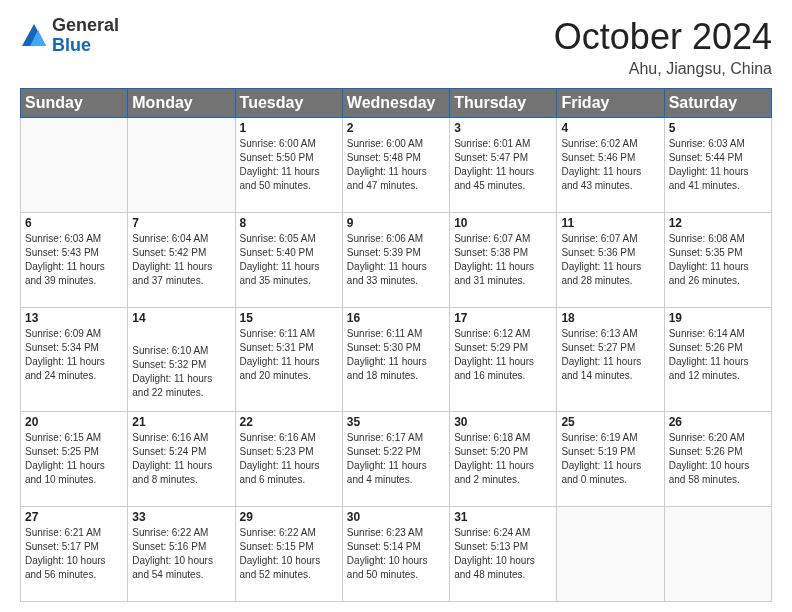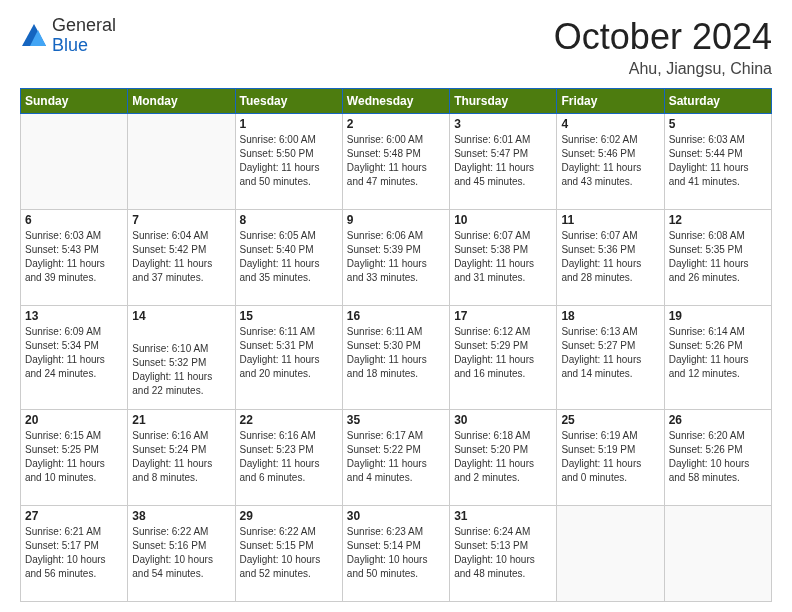--- a/index.html
+++ b/index.html
@@ -23,21 +23,21 @@
       align-items: flex-start;
       margin-bottom: 10px;
     }
     .logo {
       display: flex;
       align-items: center;
       gap: 4px;
     }
     .logo-text {
       font-size: 18px;
-      font-weight: normal;
+      font-weight: bold;
       line-height: 1.1;
     }
     .logo-general { color: #333; }
     .logo-blue { color: #1565c0; }
     .logo-icon {
       width: 28px;
       height: 28px;
     }
     .title-section {
       text-align: right;
@@ -53,23 +53,23 @@
       margin-top: 2px;
     }
     .calendar {
       flex: 1;
       border: 1px solid #ccc;
       border-collapse: collapse;
       width: 100%;
       table-layout: fixed;
     }
     .calendar th {
-      background: #4d7c0f;
+      background: #737373;
       color: #fff;
-      font-size: 12px;
+      font-size: 16px;
       font-weight: bold;
       padding: 5px 4px;
       text-align: left;
       border: 1px solid #1565c0;
     }
     .calendar td {
       border: 1px solid #ccc;
       vertical-align: top;
       padding: 3px 4px;
       font-size: 9.5px;
@@ -297,21 +297,21 @@
           </td>
         </tr>
         <tr>
           <td>
             <span class="day-number">27</span>
             <div class="day-info" style="white-space: pre-line;">Sunrise: 6:21 AM
 Sunset: 5:17 PM
 Daylight: 10 hours and 56 minutes.</div>
           </td>
           <td>
-            <span class="day-number">38</span>
+            <span class="day-number">33</span>
             <div class="day-info" style="white-space: pre-line;">Sunrise: 6:22 AM
 Sunset: 5:16 PM
 Daylight: 10 hours and 54 minutes.</div>
           </td>
           <td>
             <span class="day-number">29</span>
             <div class="day-info" style="white-space: pre-line;">Sunrise: 6:22 AM
 Sunset: 5:15 PM
 Daylight: 10 hours and 52 minutes.</div>
           </td>

